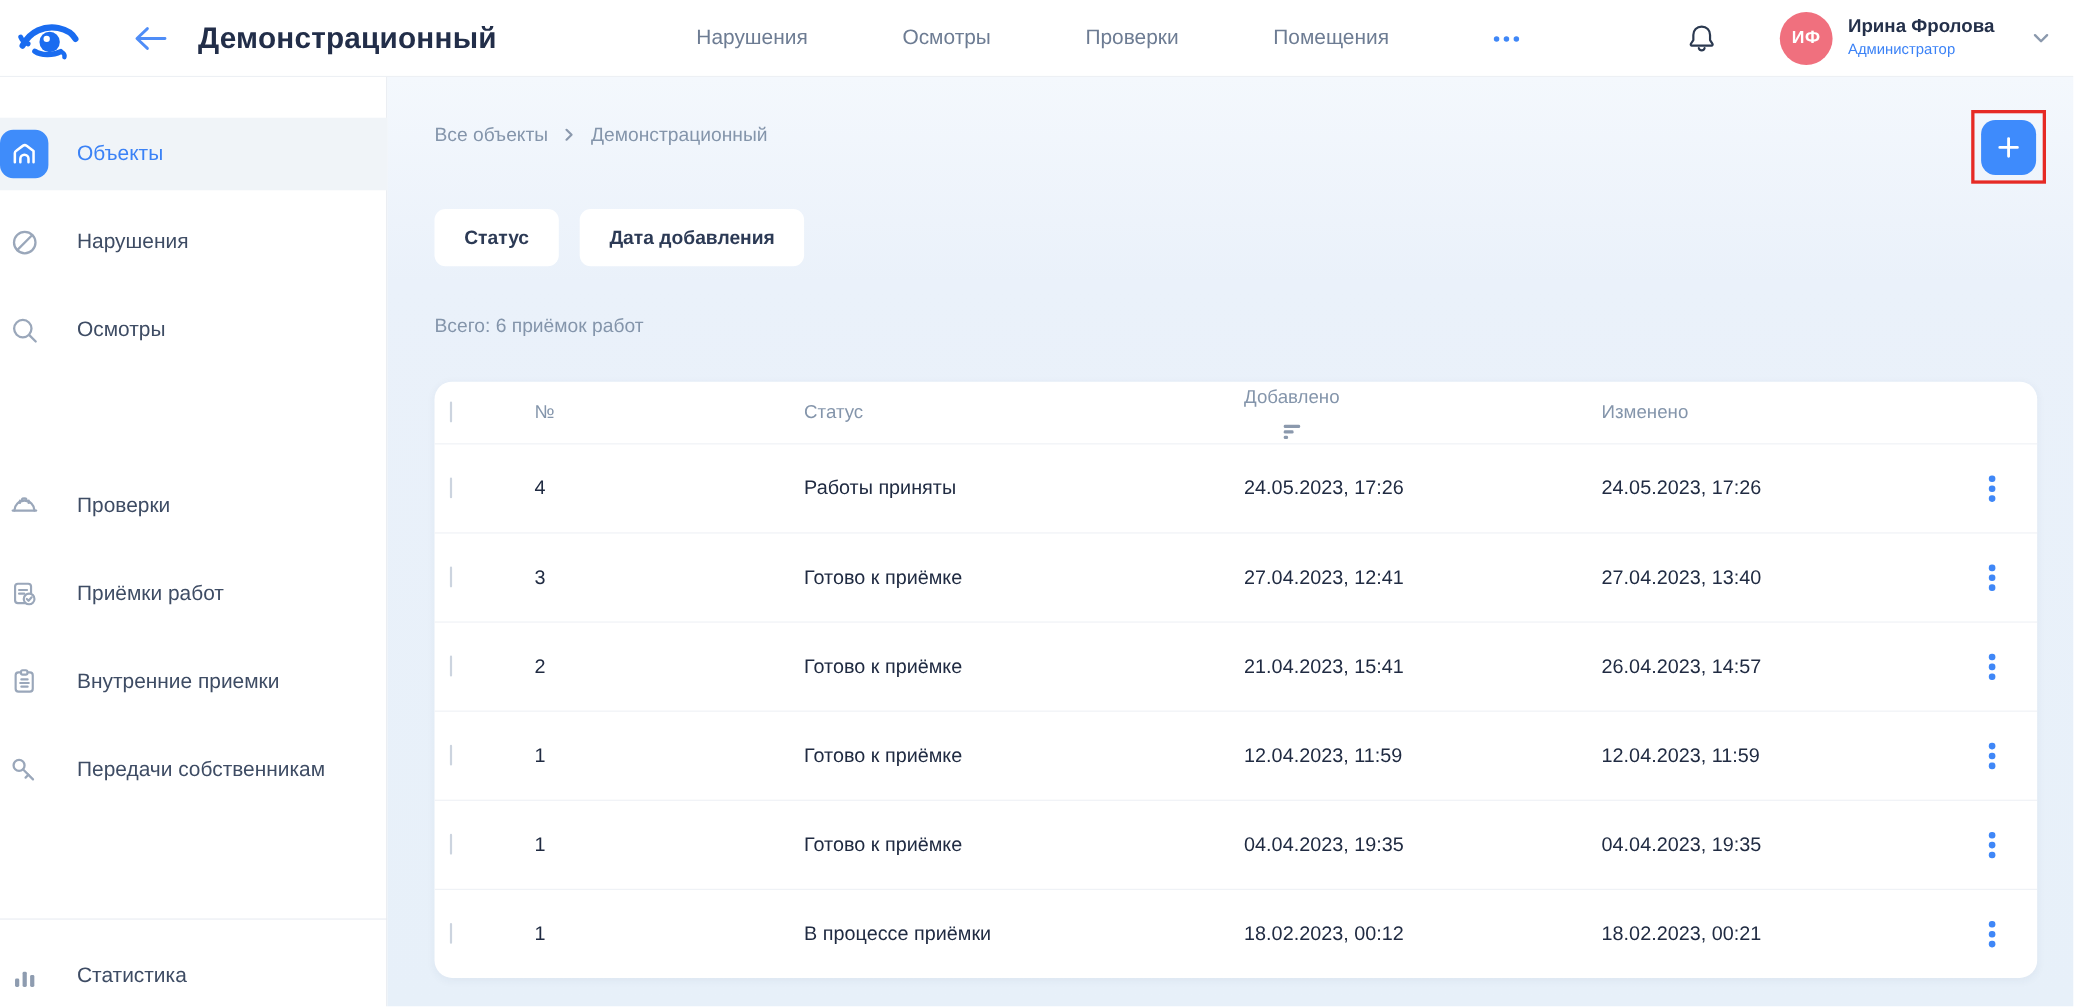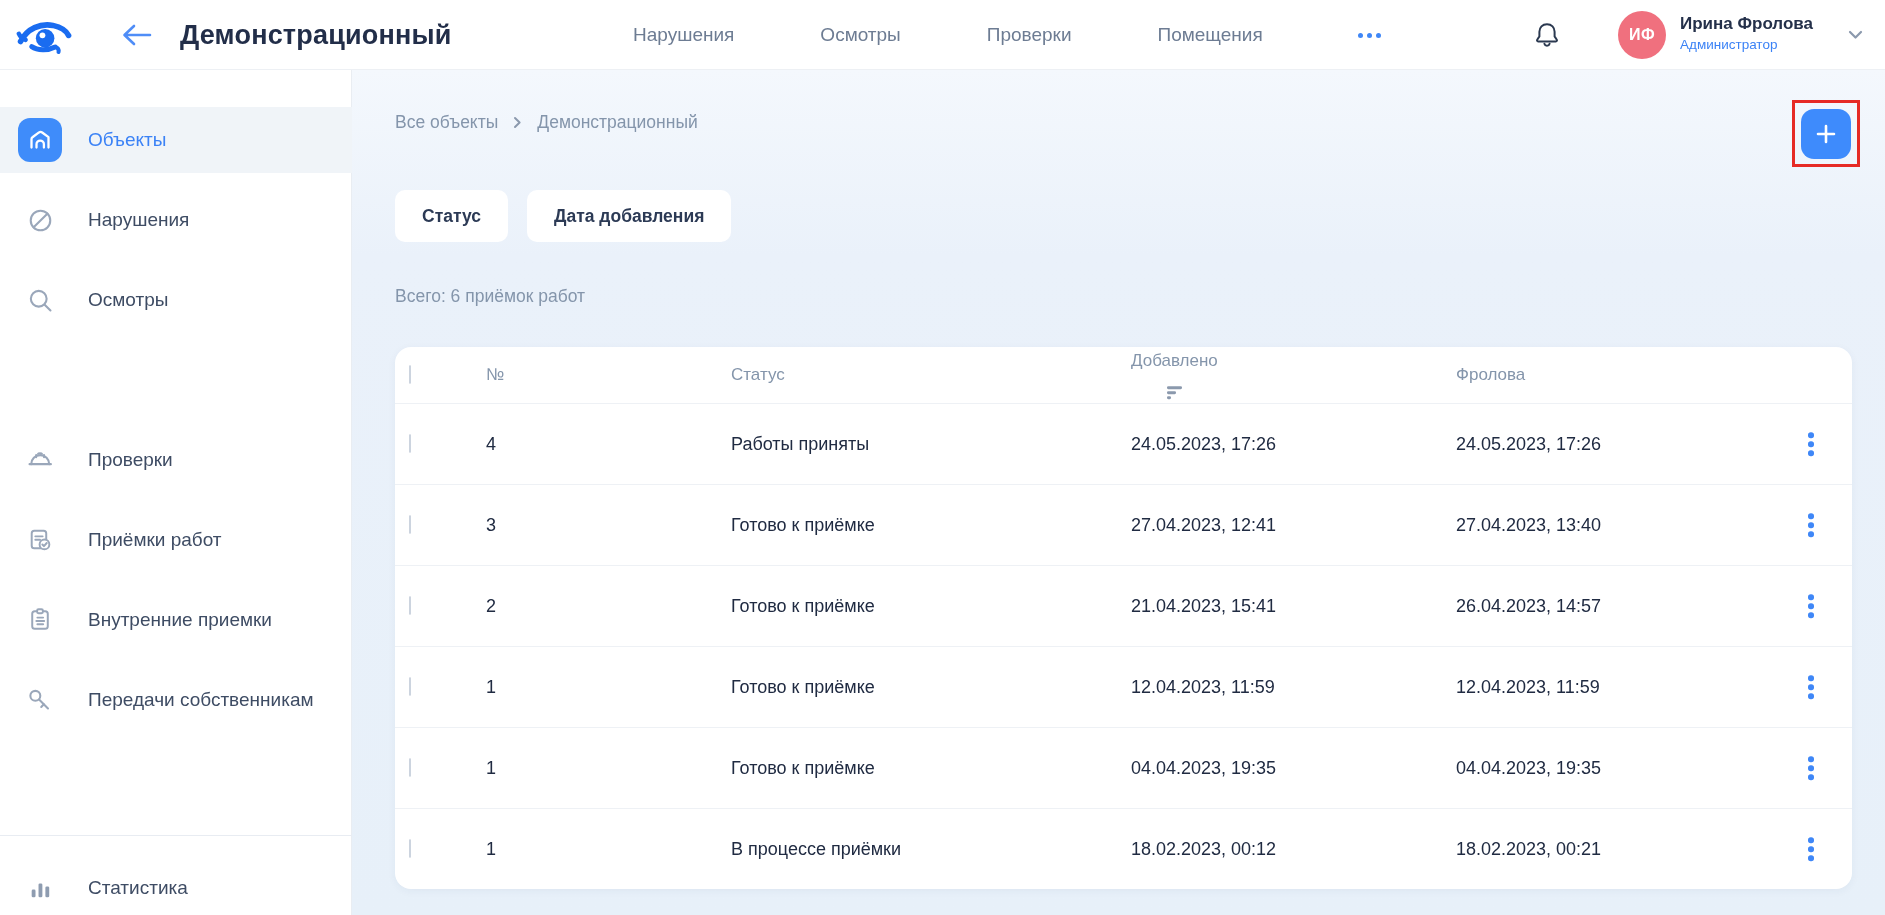--- a/index.html
+++ b/index.html
@@ -22,21 +22,21 @@
             display:flex; align-items:center; justify-content:center; cursor:pointer; }
   .user-block { position:absolute; left:1680px; top:14px; cursor:pointer; }
   .user-name { font-size:17px; font-weight:700; color:#24304a; }
   .user-role { font-size:13.5px; color:#3b82f6; margin-top:3px; }
   .chevron-down { position:absolute; left:1848px; top:30px; cursor:pointer; }
 
   
   .sidebar { position:absolute; left:0; top:70px; width:352px; height:845px; background:#fff;
              border-right:1px solid #e9edf2; z-index:4; }
   .side-item { position:absolute; left:0; width:352px; height:66px; display:flex; align-items:center;
-               padding-left:18px; cursor:pointer; }
+               cursor:pointer; }
   .side-item.active { background:#f0f4f8; }
   .icon-wrap { width:44px; height:44px; display:flex; align-items:center; justify-content:center; flex:0 0 44px; }
   .icon-wrap.active-box { background:#3f8cfa; border-radius:12px; }
   .side-label { margin-left:26px; font-size:19px; color:#3e4c64; white-space:nowrap; }
   .side-item.active .side-label { color:#3b82f6; }
   .side-divider { position:absolute; left:0; top:765px; width:352px; height:1px; background:#e8ecf2; }
 
   
   .content { position:absolute; left:352px; top:70px; width:1533px; height:845px;
              background:linear-gradient(180deg,#f4f8fd 0%, #eaf1fa 22%, #e7f0f9 100%); }
@@ -261,21 +261,21 @@
       <span class="cell hcell c-num">№</span>
       <span class="cell hcell c-status">Статус</span>
       <span class="cell hcell c-added">
         <span>Добавлено</span>
         <span class="sort-icon">
             <i></i>
             <i></i>
             <i></i>
           </span>
       </span>
-      <span class="cell hcell c-changed">Фролова</span>
+      <span class="cell hcell c-changed">Изменено</span>
     </div>
     <div>
         <div class="trow">
     <span class="cell c-check"><span class="checkbox"></span></span>
     <span class="cell dcell c-num">4</span>
     <span class="cell dcell c-status">Работы приняты</span>
     <span class="cell dcell c-added">24.05.2023, 17:26</span>
     <span class="cell dcell c-changed">24.05.2023, 17:26</span>
     <span class="cell c-menu">
       <span class="kebab">

